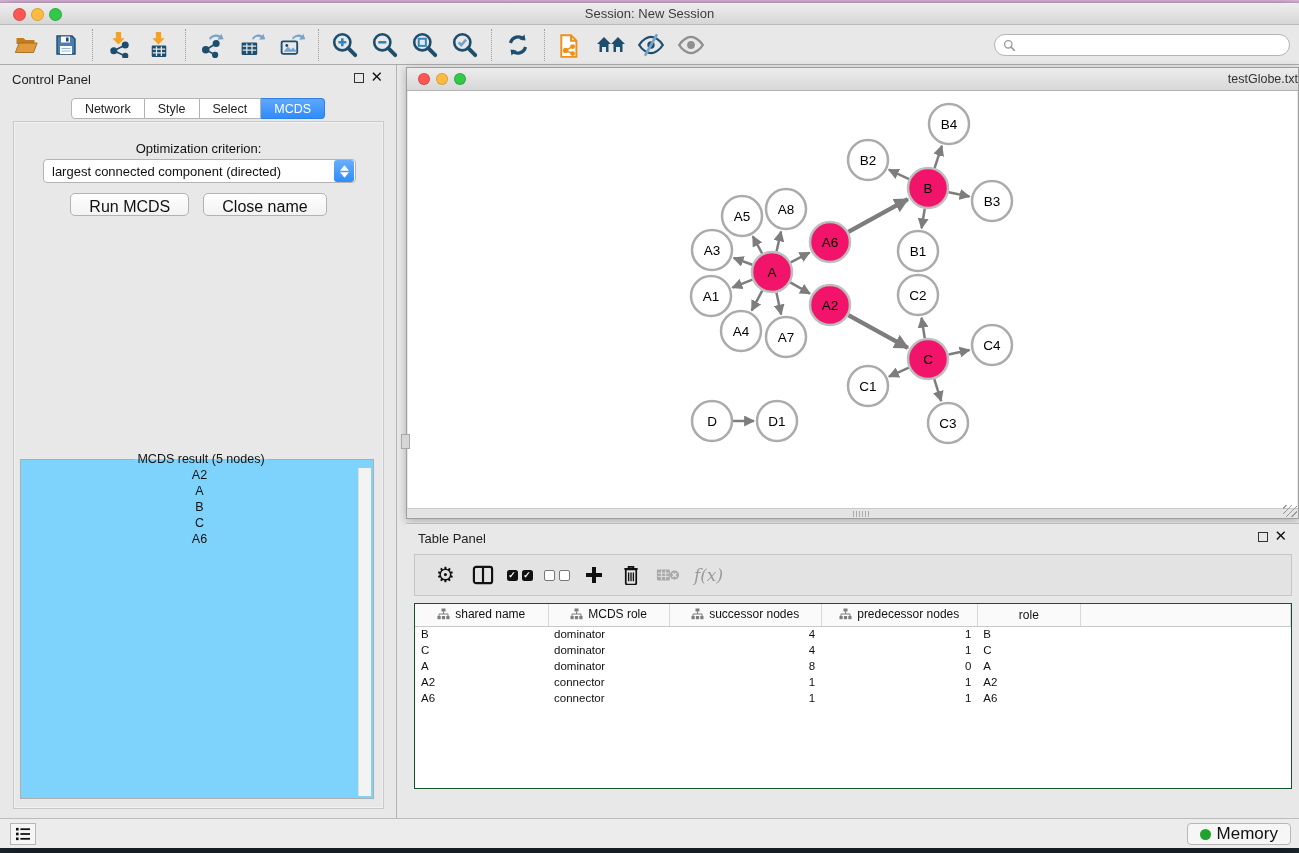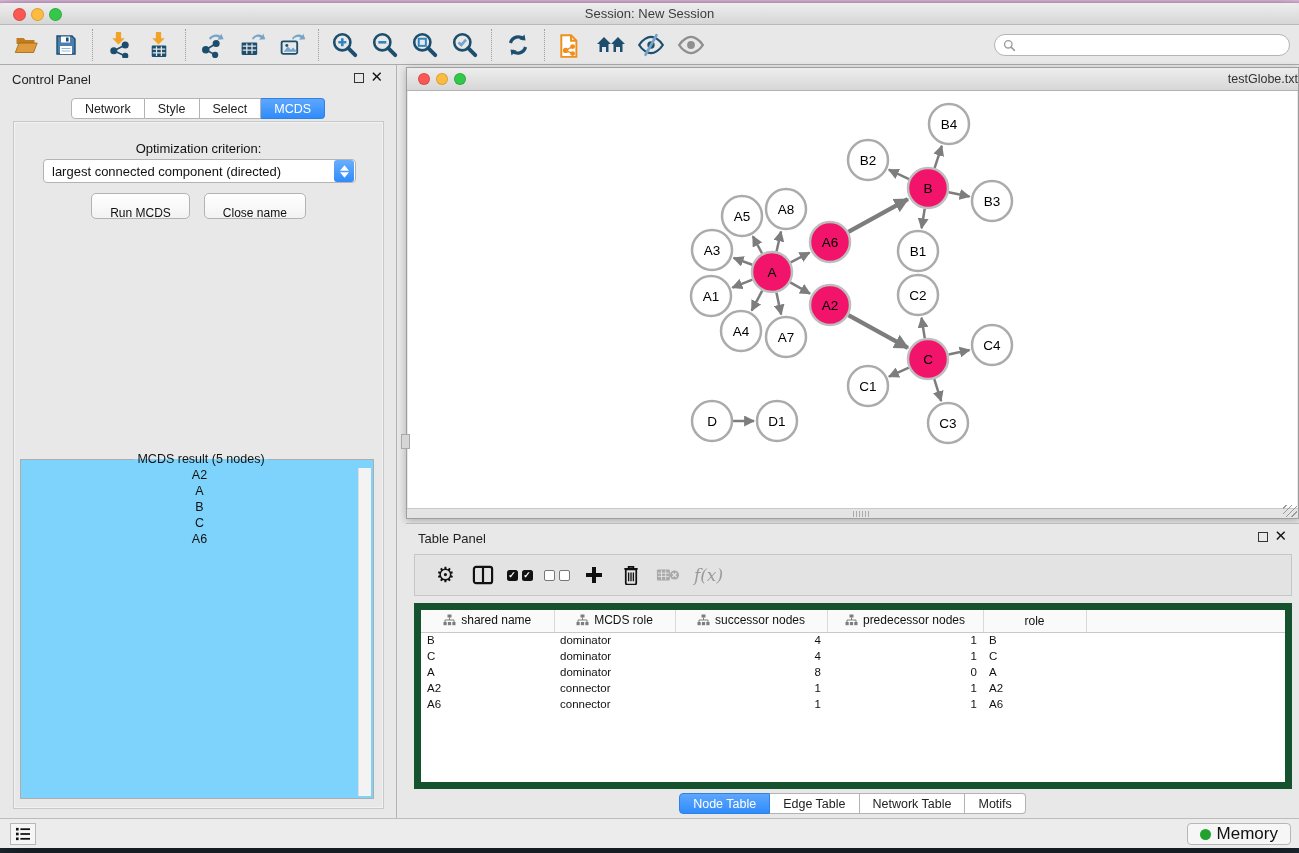--- a/index.html
+++ b/index.html
@@ -50,22 +50,22 @@
                 border:1px solid #c8c8c8; box-shadow:inset 0 0 0 1px #f2f2f2; background:#e8e8e8; }
   .opt-label { position:absolute; top:19px; left:0; right:0; text-align:center; font-size:13px; color:#111; }
   .cp-select { position:absolute; top:37px; left:29px; width:313px; height:24px; background:#fff;
                border:1px solid #b3b3b3; border-radius:4px; display:flex; align-items:center; cursor:pointer; }
   .cp-select .sel-text { flex:1; font-size:13px; padding-left:8px; color:#111; white-space:nowrap; }
   .sel-step { width:20px; height:22px; margin-right:1px; border-radius:3px;
               background:linear-gradient(180deg,#68aefe,#2f8cfb); display:flex; flex-direction:column;
               align-items:center; justify-content:center; gap:1px; }
   .sel-step svg { display:block; }
   .cp-btnrow { position:absolute; top:71px; left:0; right:0; display:flex; justify-content:center; gap:14px; }
-  .push-btn { height:23px; padding:12px 18px; background:linear-gradient(180deg,#ffffff,#f2f2f2);
-              border:1px solid #b3b3b3; border-radius:5px; font-size:12px; color:#111; cursor:pointer; }
+  .push-btn { height:23px; padding:4px 18px; background:linear-gradient(180deg,#ffffff,#f2f2f2);
+              border:1px solid #b3b3b3; border-radius:5px; font-size:16px; color:#111; cursor:pointer; }
   .result-fs { position:absolute; left:6px; right:9px; top:330px; height:347px;
                border:1px solid #adadad; background:#7dd3fc;text-align:center; }
   .result-fs legend { font-size:12.5px; color:#111; margin-left:4px; padding:0 3px; background:transparent; }
   .result-list { list-style:none; padding:1px 0 0 5px; }
   .result-list li { font-size:12.5px; color:#111; line-height:16px; }
   .result-scroll { position:absolute; top:2px; bottom:2px; right:2px; width:13px; background:#f3f3f3;
                    border-left:1px solid #ddd; }
 
   
   .net-window { position:absolute; top:64px; left:406px; width:893px; height:452px;
@@ -92,21 +92,21 @@
   .tpbtn { width:37px; height:34px; display:flex; align-items:center; justify-content:center;
            background:transparent; border:none; cursor:pointer; }
   .gear-glyph { font-size:21px; color:#111; line-height:20px; }
   .chk-pair { display:flex; gap:4px; }
   .chk { width:11px; height:11px; border-radius:2.5px; background:#111; color:#fff; font-size:9px;
          line-height:11px; text-align:center; font-weight:bold; }
   .unchk { width:11px; height:11px; border-radius:2px; background:#fff; border:1.5px solid #777; }
   .fx { font-family:"DejaVu Serif", "Liberation Serif", serif; font-style:italic; font-size:17px; color:#9a9a9a;margin-left:8px; }
 
   .tp-tablewrap { position:absolute; top:79px; left:8px; right:7px; height:186px; background:#fff;
-                  border:7px solid #14532d; overflow:hidden; }
+                  border:1px solid #14532d; overflow:hidden; }
   table.node-table { border-collapse:collapse; width:100%; table-layout:fixed; }
   table.node-table th { height:22px; background:#fafafa; border-bottom:1px solid #c9c9c9;
         border-right:1px solid #d9d9d9; font-size:12px; font-weight:normal; color:#111; text-align:center; }
   table.node-table th .th-inner { display:inline-flex; align-items:center; gap:5px; }
   table.node-table td { height:16px; font-size:11.5px; color:#111; padding:0 6px; white-space:nowrap; }
   td.al { text-align:left; } td.ar { text-align:right; }
 
   .tp-tabs { position:absolute; top:269px; left:0; right:0; display:flex; justify-content:center; }
 
   
@@ -601,26 +601,20 @@
                 <td class="al">connector</td>
                 <td class="ar">1</td>
                 <td class="ar">1</td>
                 <td class="al">A6</td>
                 <td class="al"></td>
               </tr>
             </tbody>
         </table>
       </div>
 
-      <div class="tp-tabs">
-        <button class="seg active">Node Table</button>
-        <button class="seg">Edge Table</button>
-        <button class="seg">Network Table</button>
-        <button class="seg">Motifs</button>
-      </div>
     </div>
 
     <div class="statusbar">
       <button class="list-btn">
         <svg width="16" height="14" viewBox="0 0 18 16">
           <rect x="1" y="1" width="3" height="3" fill="#111"></rect>
             <rect x="6" y="1.5" width="11" height="2" fill="#111"></rect>
           <rect x="1" y="6.5" width="3" height="3" fill="#111"></rect>
             <rect x="6" y="7" width="11" height="2" fill="#111"></rect>
           <rect x="1" y="12" width="3" height="3" fill="#111"></rect>

